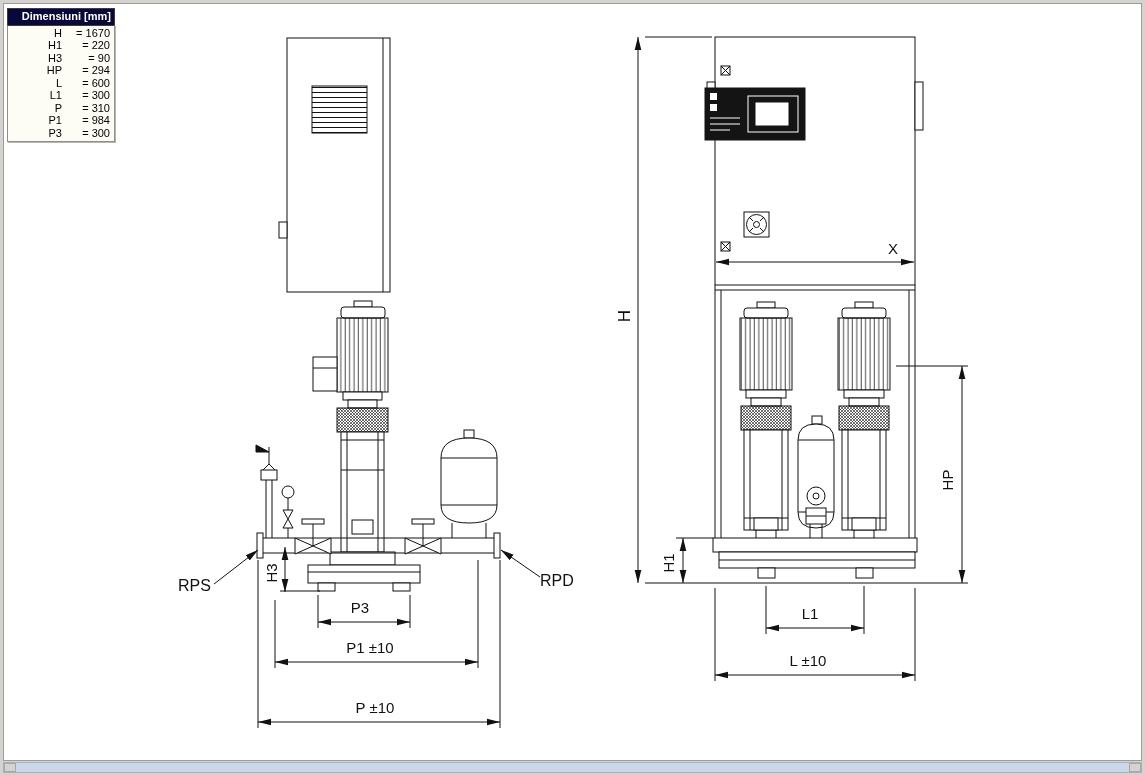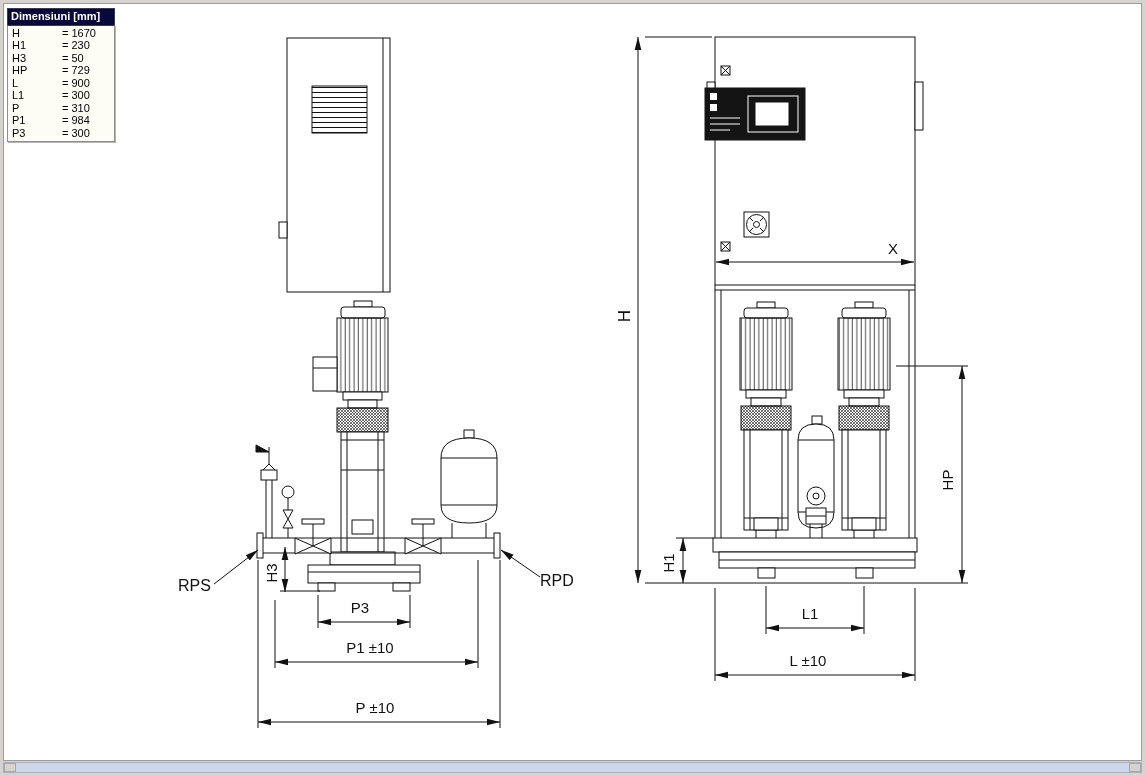--- a/index.html
+++ b/index.html
@@ -12,21 +12,21 @@
   .canvas{
     position:absolute;left:3px;top:3px;right:3px;bottom:14px;
     background:#ffffff;border:1px solid #9c9c9c;
   }
   .drawing-svg{position:absolute;left:0;top:0;width:1145px;height:775px;}
   .drawing-svg text{fill:#111;font-family:"Liberation Sans","DejaVu Sans",sans-serif;}
 
   
   .dim-table{
     position:absolute;left:7px;top:8px;width:108px;
-    font-size:11px;line-height:12.5px;z-index:5;
+    font-size:11px;line-height:12.5px;z-index:5;text-align:right;
   }
   .dim-table-header{
     background:#08083a;color:#ffffff;font-weight:bold;
     padding:1px 3px 2px 3px;border:1px solid #3c3c3c;border-bottom:none;
     white-space:nowrap;
   }
   .dim-table-body{
     background:#fdfdf6;border:1px solid #8e8e8e;border-top:1px solid #3c3c3c;
     padding:1px 0 2px 0;box-shadow:1px 1px 0 #b9b6b0;
   }
@@ -311,33 +311,33 @@
 
   <div class="dim-table">
     <div class="dim-table-header">Dimensiuni [mm]</div>
     <div class="dim-table-body">
       <div class="dim-row">
         <span class="dim-label">H</span>
         <span class="dim-value">= 1670</span>
       </div>
       <div class="dim-row">
         <span class="dim-label">H1</span>
-        <span class="dim-value">= 230</span>
+        <span class="dim-value">= 220</span>
       </div>
       <div class="dim-row">
         <span class="dim-label">H3</span>
-        <span class="dim-value">= 50</span>
+        <span class="dim-value">= 90</span>
       </div>
       <div class="dim-row">
         <span class="dim-label">HP</span>
-        <span class="dim-value">= 729</span>
+        <span class="dim-value">= 294</span>
       </div>
       <div class="dim-row">
         <span class="dim-label">L</span>
-        <span class="dim-value">= 900</span>
+        <span class="dim-value">= 600</span>
       </div>
       <div class="dim-row">
         <span class="dim-label">L1</span>
         <span class="dim-value">= 300</span>
       </div>
       <div class="dim-row">
         <span class="dim-label">P</span>
         <span class="dim-value">= 310</span>
       </div>
       <div class="dim-row">

